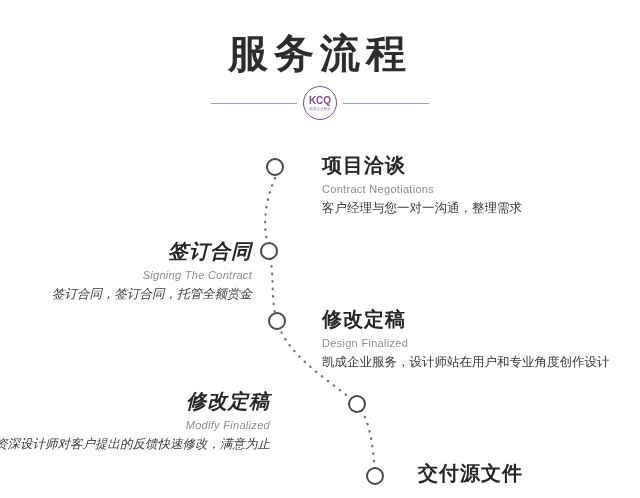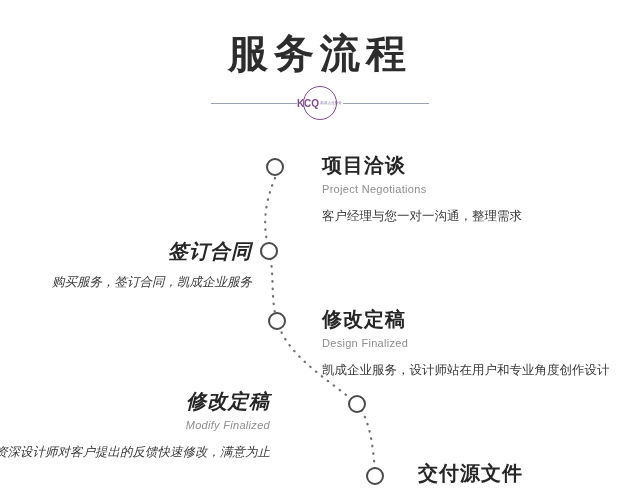--- a/index.html
+++ b/index.html
@@ -49,21 +49,21 @@
     height: 1px;
     background: #9aa0b0;
   }
   .badge {
     width: 34px;
     height: 34px;
     border-radius: 50%;
     border: 1px solid #7c4b8c;
     margin: 0 6px;
     display: flex;
-    flex-direction: row;
+    flex-direction: column;
     align-items: center;
     justify-content: center;
     box-sizing: border-box;
     background: #fff;
   }
   .badge-main {
     font-size: 10px;
     font-weight: bold;
     color: #7c4b8c;
     letter-spacing: 0px;
@@ -121,21 +121,21 @@
     font-size: 11px;
     color: #8d8d8d;
     letter-spacing: 0.3px;
     line-height: 18px;
     margin-top: 2px;
   }
   .step-desc {
     font-size: 12.5px;
     color: #3a3a3a;
     line-height: 20px;
-    margin-top: 8px;
+    margin-top: 0;
     white-space: nowrap;
   }
 
   
   #step-1 { top: 22px;  left: 322px; }
   #step-2 { top: 108px; right: 388px; }
   #step-3 { top: 176px; left: 322px; }
   #step-4 { top: 258px; right: 370px; }
   #step-5 { top: 330px; left: 418px; text-align: right; }
 
@@ -172,27 +172,28 @@
     </svg>
 
     <div class="node" id="node-1"></div>
     <div class="node" id="node-2"></div>
     <div class="node" id="node-3"></div>
     <div class="node" id="node-4"></div>
     <div class="node" id="node-5"></div>
 
     <div class="step right" id="step-1">
       <div class="step-title">项目洽谈</div>
-      <div class="step-sub">Project Negotiations</div>
+      <div class="step-sub">Contract Negotiations</div>
       <div class="step-desc">客户经理与您一对一沟通，整理需求</div>
     </div>
 
     <div class="step left" id="step-2">
       <div class="step-title">签订合同</div>
-      <div class="step-desc">购买服务，签订合同，凯成企业服务</div>
+      <div class="step-sub">Signing The Contract</div>
+      <div class="step-desc">签订合同，签订合同，托管全额赏金</div>
     </div>
 
     <div class="step right" id="step-3">
       <div class="step-title">修改定稿</div>
       <div class="step-sub">Design Finalized</div>
       <div class="step-desc">凯成企业服务，设计师站在用户和专业角度创作设计</div>
     </div>
 
     <div class="step left" id="step-4">
       <div class="step-title">修改定稿</div>

